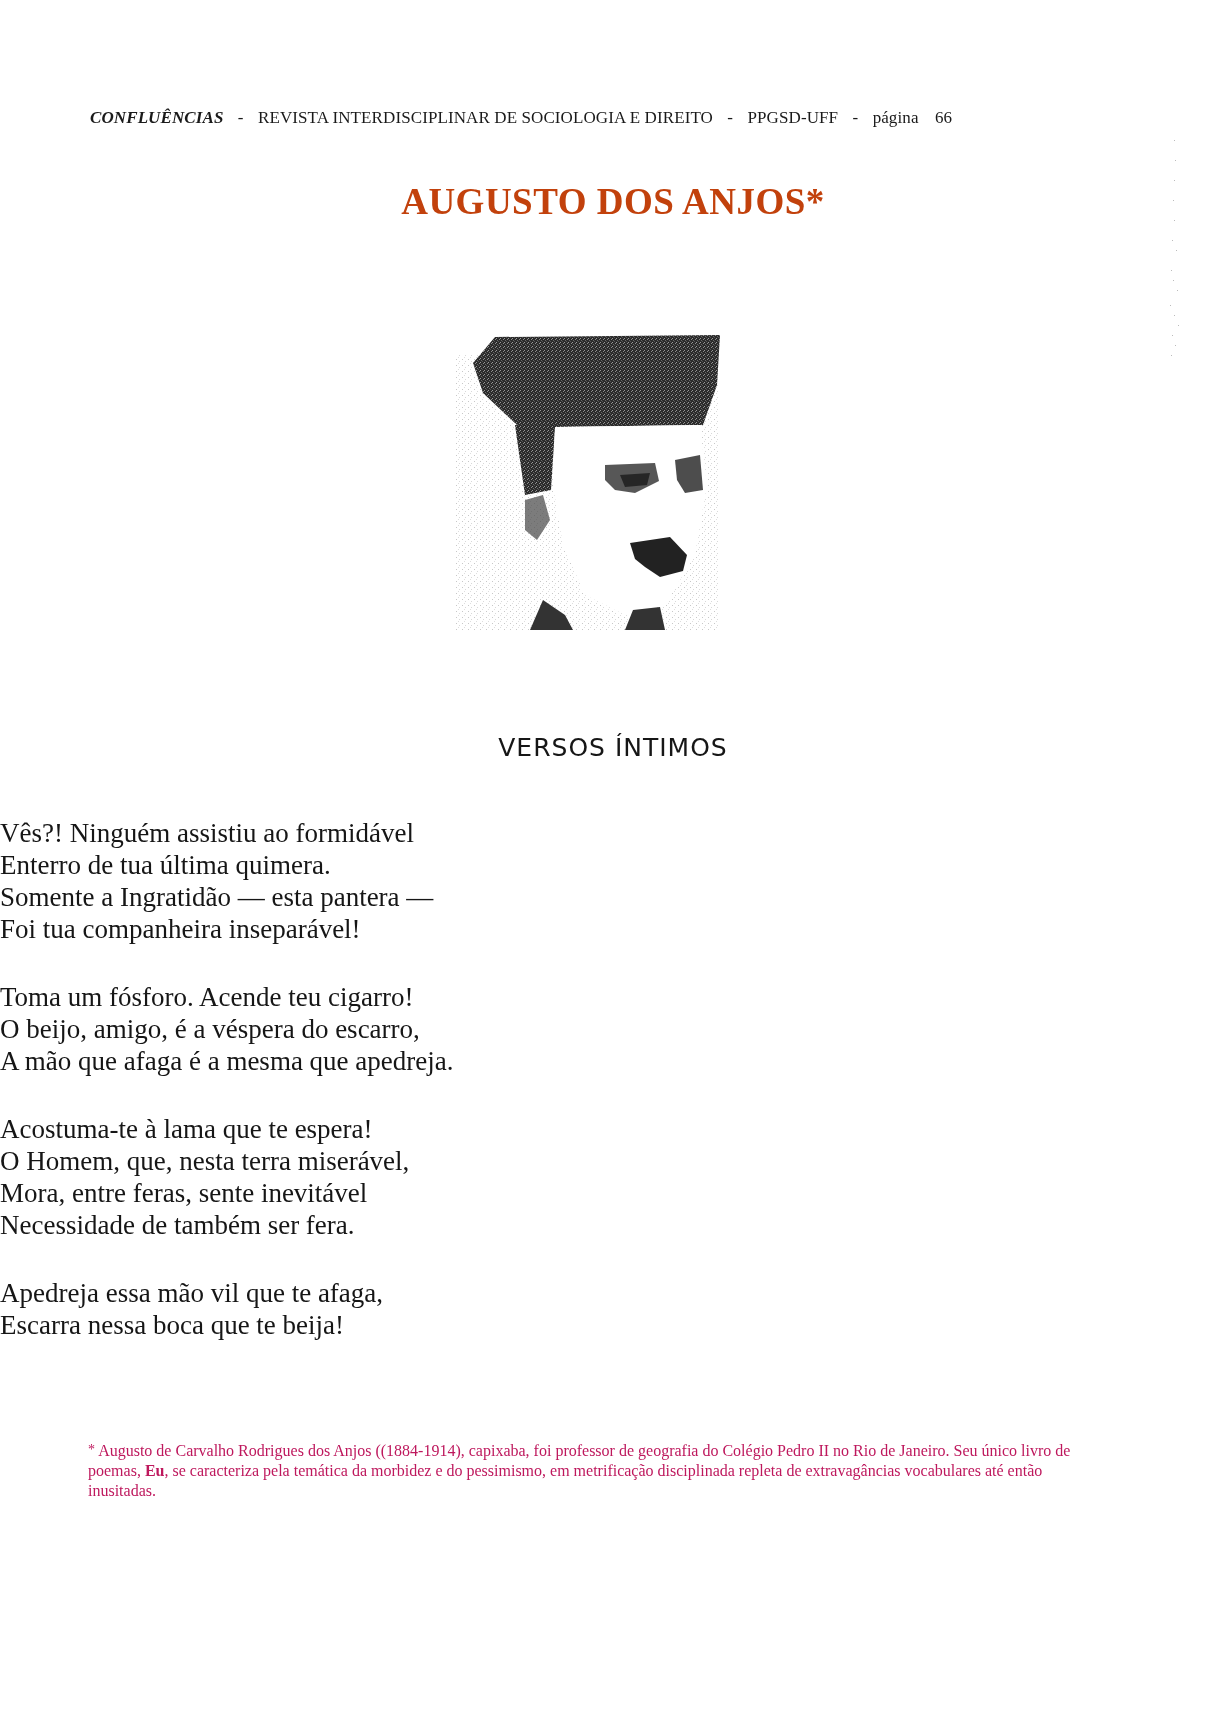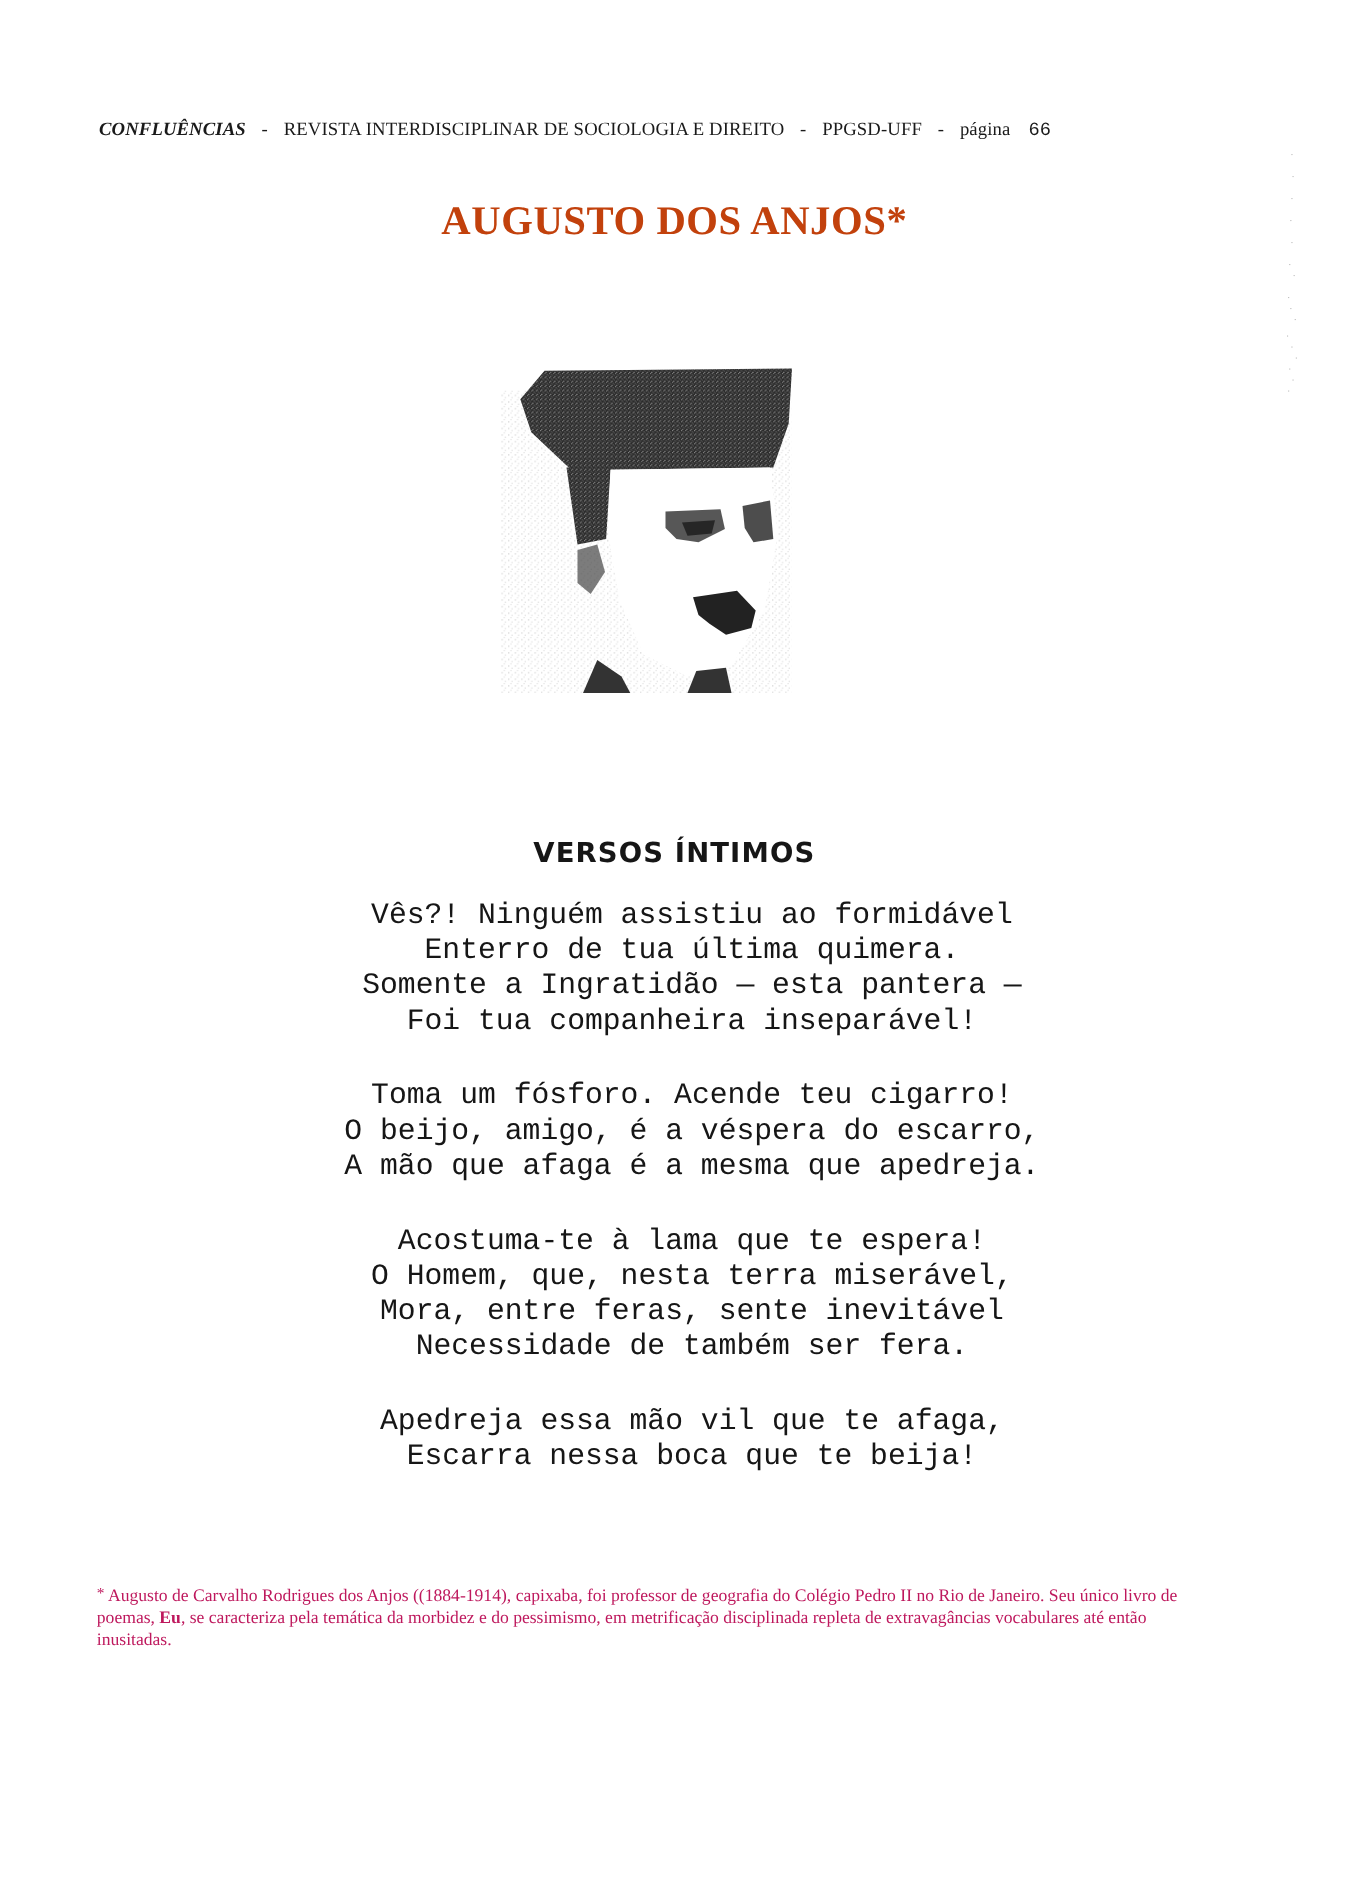--- a/index.html
+++ b/index.html
@@ -7,39 +7,38 @@
       width: 1226px; height: 1709px; position: relative; overflow: hidden;
       color: #111;
     }
     .header {
       position: absolute; left: 90px; top: 108px; width: 1010px;
       font-family: "Liberation Serif", serif; font-size: 17px; color: #1a1a1a;
       white-space: nowrap; letter-spacing: 0.1px;
     }
     .header .journal { font-style: italic; font-weight: bold; }
     .header .sep { display: inline-block; padding: 0 10px; }
-    .header .page-num { padding-left: 12px; font-family: Liberation Mono, monospace; }
+    .header .page-num { padding-left: 12px; }
     .title {
       position: absolute; left: 0; right: 0; top: 180px; text-align: center;
       font-family: Liberation Serif, serif; font-weight: bold; font-size: 37px;
       letter-spacing: 0.5px; color: #c2410c;
     }
     .portrait {
       position: absolute; left: 455px; top: 315px; width: 265px; height: 315px;
     }
     .poem-title {
       position: absolute; left: 0; right: 0; top: 733px; text-align: center;
-      font-family: "DejaVu Sans", sans-serif; font-weight: bold; font-size: 25px;
-      letter-spacing: 1px; color: #161616; margin-top: 28px;
+      font-family: "DejaVu Sans", sans-serif; font-weight: normal; font-size: 25px;
+      letter-spacing: 1px; color: #161616;
     }
     .poem {
-      position: absolute; left: 0; right: 0; top: 817px; text-align: center;
-      font-family: Liberation Mono, monospace; font-size: 27px; line-height: 32px;
+      position: absolute; left: 0; right: 0; top: 817px; 
+      font-family: Liberation Serif, serif; font-size: 27px; line-height: 32px;
       color: #161616;
-      padding-left: 32px;
     }
     .stanza { margin: 0 0 36px 0; }
     .stanza .line { display: block; }
     .footnote {
       position: absolute; left: 88px; top: 1440px; width: 1010px;
       font-family: "Liberation Serif", serif; font-size: 16px; line-height: 20px;
       color: #be185d;
     }
     .footnote .mark { font-size: 14px; vertical-align: 2px; }
     .footnote .book { font-weight: bold; }

